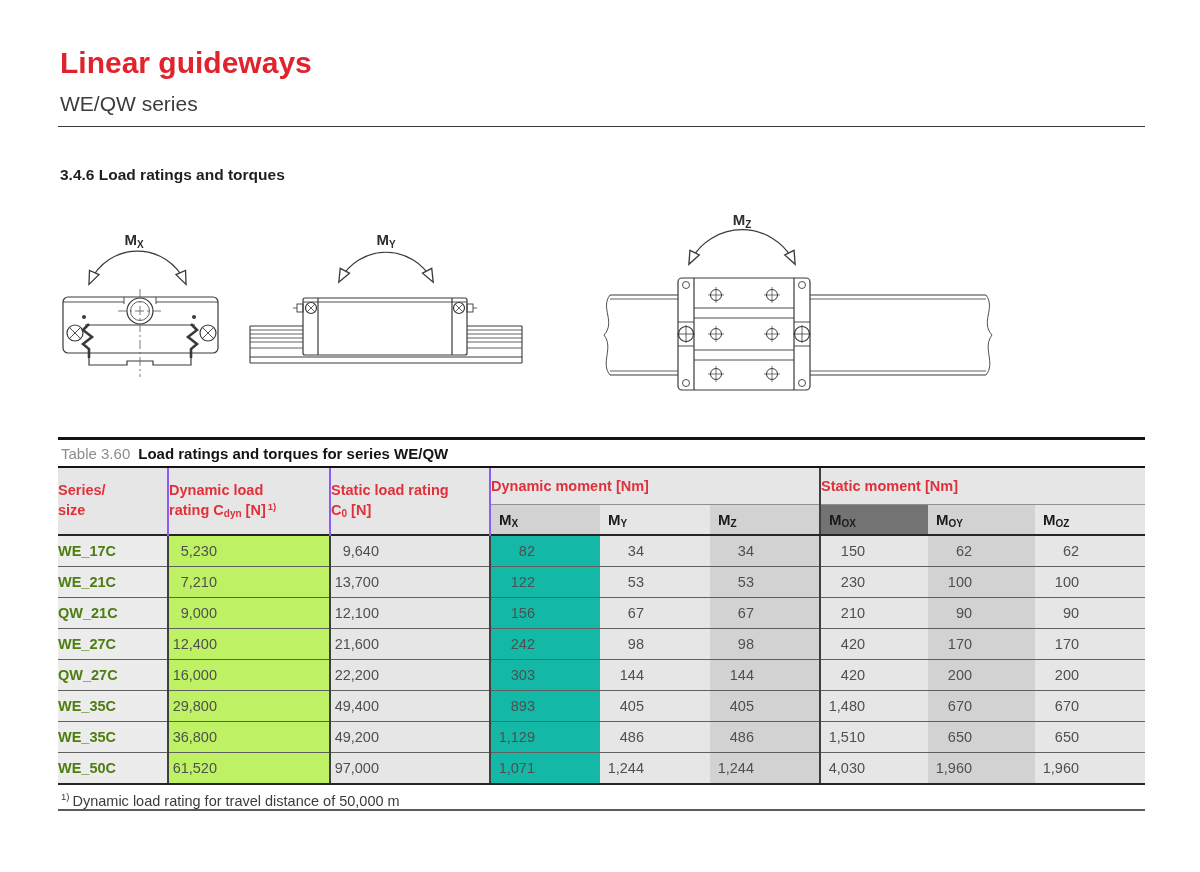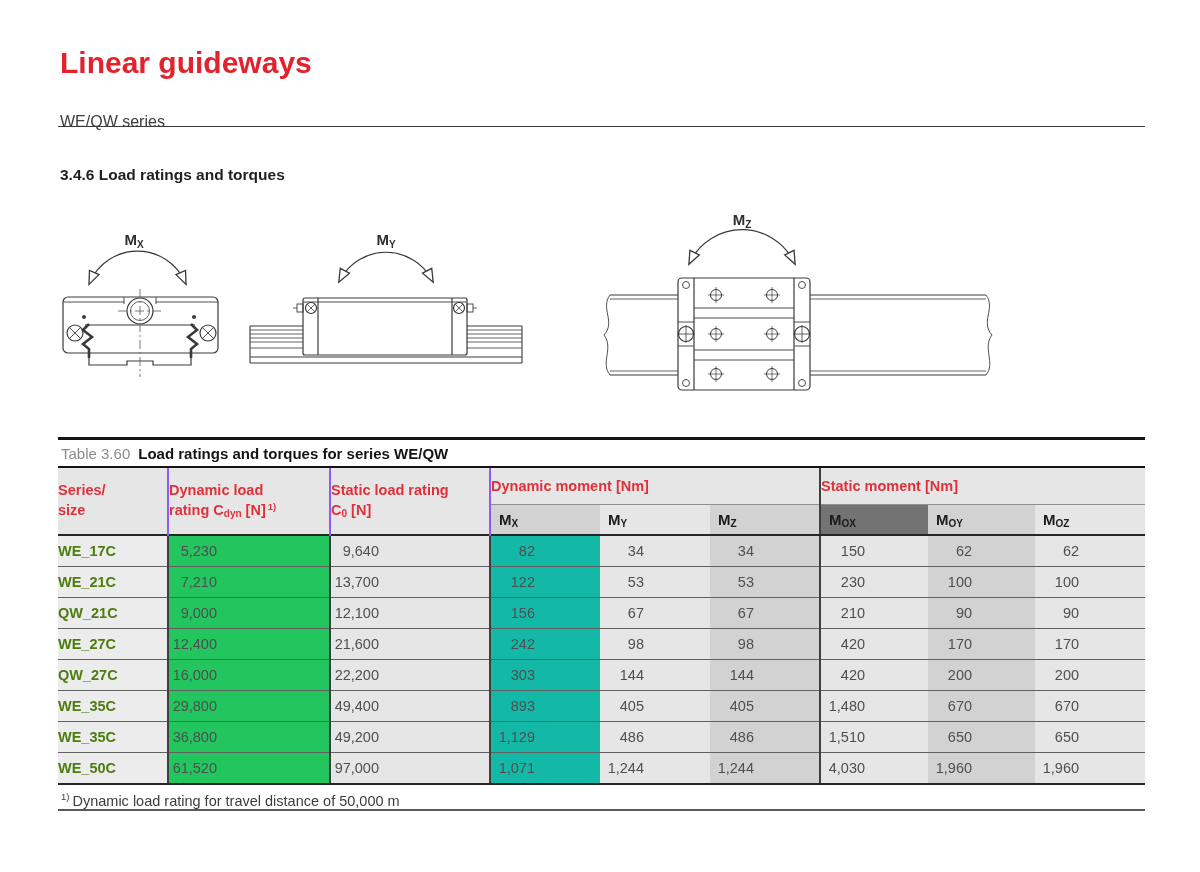--- a/index.html
+++ b/index.html
@@ -12,21 +12,21 @@
     color: #333;
     overflow: hidden;
   }
   .page-title {
     position: absolute; left: 60px; top: 46px;
     font-size: 30px; font-weight: 700; color: #e0232d;
     margin: 0; letter-spacing: 0;
   }
   .page-subtitle {
     position: absolute; left: 60px; top: 92px;
-    font-size: 16px; color: #3d3d3d; margin-top: 21px;
+    font-size: 21px; color: #3d3d3d;
   }
   .header-rule {
     position: absolute; left: 58px; top: 126px;
     width: 1087px; height: 0; border-top: 1px solid #3a3a3a;
   }
   .section-heading {
     position: absolute; left: 60px; top: 166px;
     font-size: 15.5px; font-weight: 700; color: #1f1f1f;
   }
   .diag { position: absolute; }
@@ -80,21 +80,21 @@
     font-size: 14.5px; color: #4f4f4f; vertical-align: middle;
   }
   tbody tr:first-child td { border-top: 2px solid #262626; }
   tbody tr:last-child td  { border-bottom: 2px solid #262626; }
   td.series-cell {
     font-weight: 700; color: #4d7c0f; font-size: 14.5px;
     background: #ececec; border-right: 2px solid #3f3f3f; padding-left: 10px;
   }
   td.num-cell { text-align: left; padding-left: 8px; }
   td.num-cell .val { display: inline-block; width: 44px; text-align: right; }
-  tbody td:nth-child(2) { background: #22c55e; border-right: 2px solid #3f3f3f; margin-top: 28px; }
+  tbody td:nth-child(2) { background: #bef264; border-right: 2px solid #3f3f3f; margin-top: 28px; }
   tbody td:nth-child(3) { background: #e6e6e6; border-right: 2px solid #3f3f3f; }
   tbody td:nth-child(2) .val, tbody td:nth-child(3) .val { width: 48px; }
   tbody td:nth-child(4) { background: #14b8a6; }
   tbody td:nth-child(5) { background: #e6e6e6; }
   tbody td:nth-child(6) { background: #d2d2d2; border-right: 2px solid #3f3f3f; }
   tbody td:nth-child(7) { background: #e6e6e6; }
   tbody td:nth-child(8) { background: #d2d2d2; }
   tbody td:nth-child(9) { background: #e6e6e6; }
 
   .footnote {

